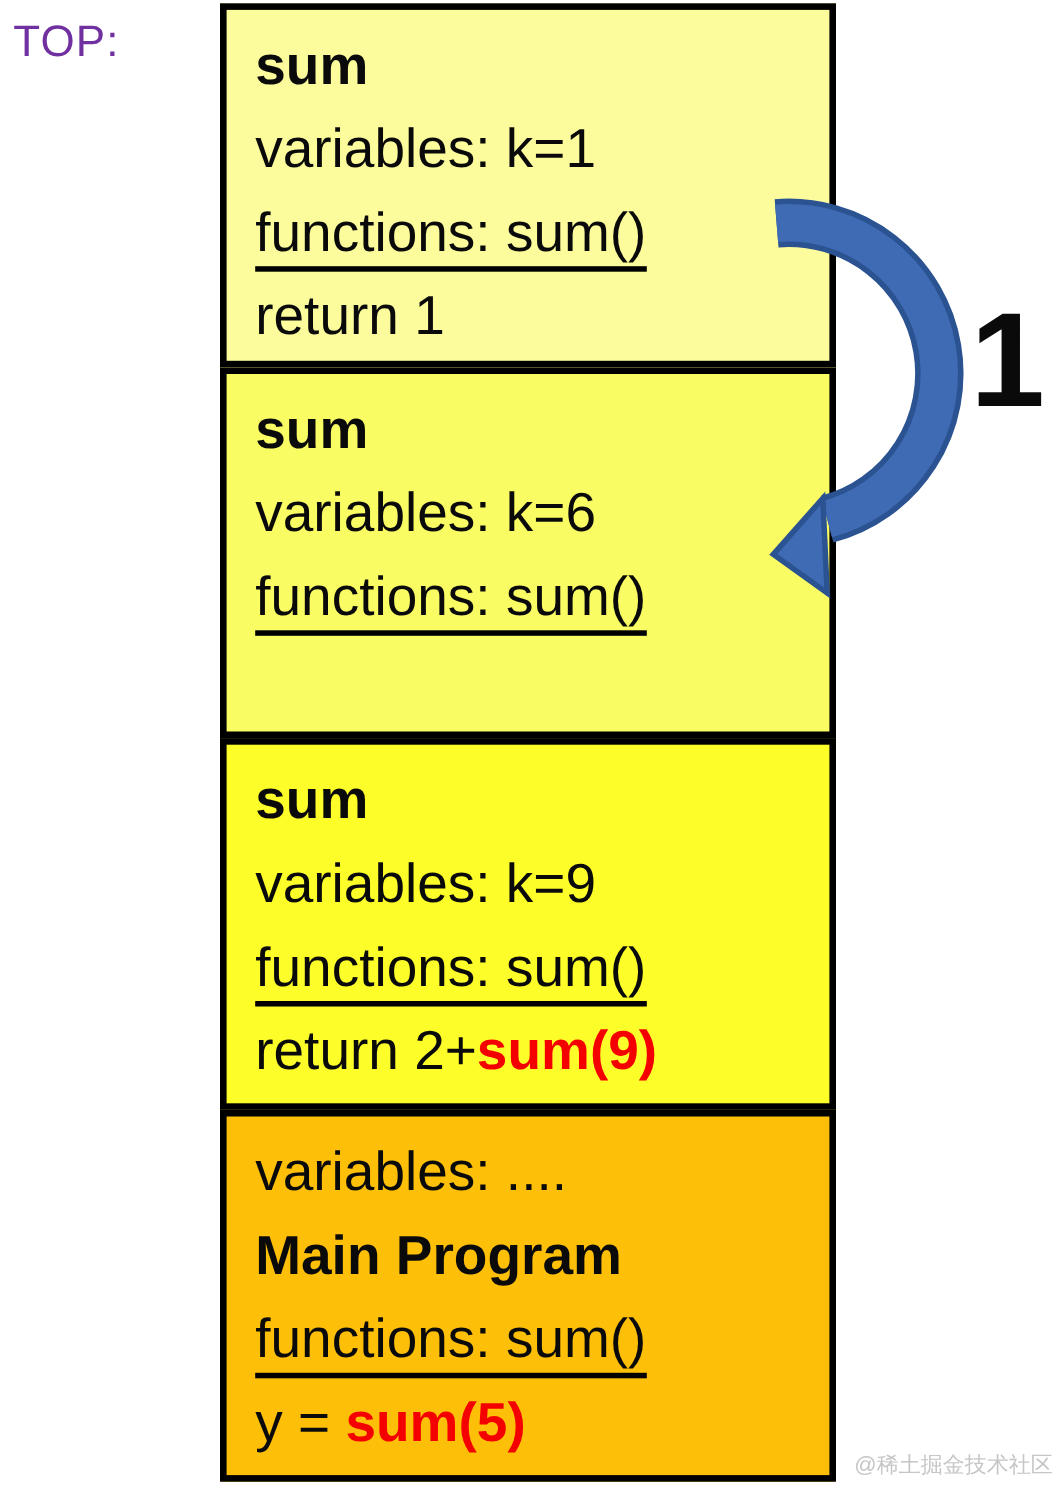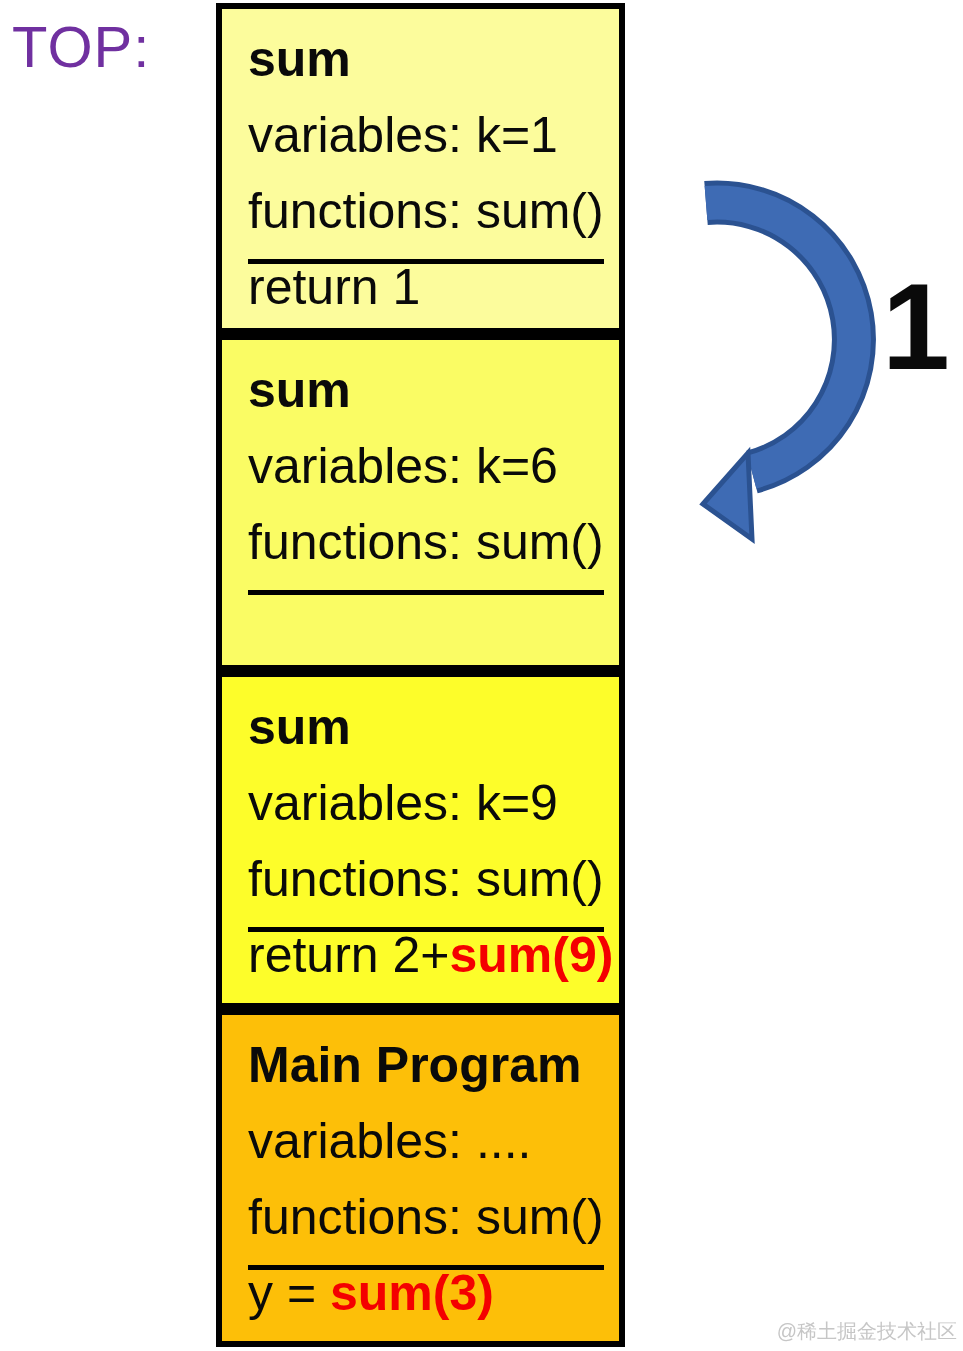--- a/index.html
+++ b/index.html
@@ -9,49 +9,49 @@
     height: 1351px;
     background: #ffffff;
     overflow: hidden;
     font-family: "Liberation Sans", sans-serif;
     color: #0a0a0a;
   }
   .top-label {
     position: absolute;
     left: 12px;
     top: 18px;
-    font-size: 58px;
+    font-size: 40px;
     line-height: 1;
     color: var(--top_label, #7030A0);
     letter-spacing: 1px;
   }
   .stack {
     position: absolute;
-    left: 216px;
+    left: 200px;
     top: 3px;
-    width: 409px;
+    width: 560px;
   }
   .frame {
     box-sizing: border-box;
     border: 6px solid var(--border, #000);
     padding: 12px 6px 0 26px;
   }
   .frame.f1 { background: var(--frame1_bg, #FCFC9C); height: 331px; }
   .frame.f2 { background: var(--frame2_bg, #FAFC64); height: 337px; }
   .frame.f3 { background: var(--frame3_bg, #FDFD2A); height: 338px; }
   .frame.f4 { background: var(--frame4_bg, #FDBF08); height: 338px; }
   .line {
     font-size: 50px;
     line-height: 76px;
     white-space: nowrap;
   }
   .line.title { font-weight: bold; }
   .u {
     border-bottom: 5px solid #000;
-    padding-bottom: 20px;
+    padding-bottom: 3px;
   }
   .red {
     color: var(--red, #F40000);
     font-weight: bold;
   }
   .arrow-svg {
     position: absolute;
     left: 0;
     top: 0;
     pointer-events: none;
@@ -99,24 +99,24 @@
     </section>
 
     <section class="frame f3">
       <div class="line title">sum</div>
       <div class="line">variables: k=9</div>
       <div class="line"><span class="u">functions: sum()</span></div>
       <div class="line"><span>return 2+</span><span class="red">sum(9)</span></div>
     </section>
 
     <section class="frame f4">
+      <div class="line">variables: ....</div>
       <div class="line title">Main Program</div>
-      <div class="line">variables: ....</div>
       <div class="line"><span class="u">functions: sum()</span></div>
-      <div class="line"><span>y = </span><span class="red">sum(3)</span></div>
+      <div class="line"><span>y = </span><span class="red">sum(5)</span></div>
     </section>
 
   </div>
 
   <svg class="arrow-svg" width="963" height="1351" viewBox="0 0 963 1351" aria-hidden="true">
     <path class="arrow-band-outline" d="M 706 203 A 137 137 0 0 1 752 472"></path>
     <path class="arrow-band" d="M 706 203 A 137 137 0 0 1 752 472"></path>
     <polygon class="arrow-head" points="703,504 748,453 752,539"></polygon>
   </svg>
 

